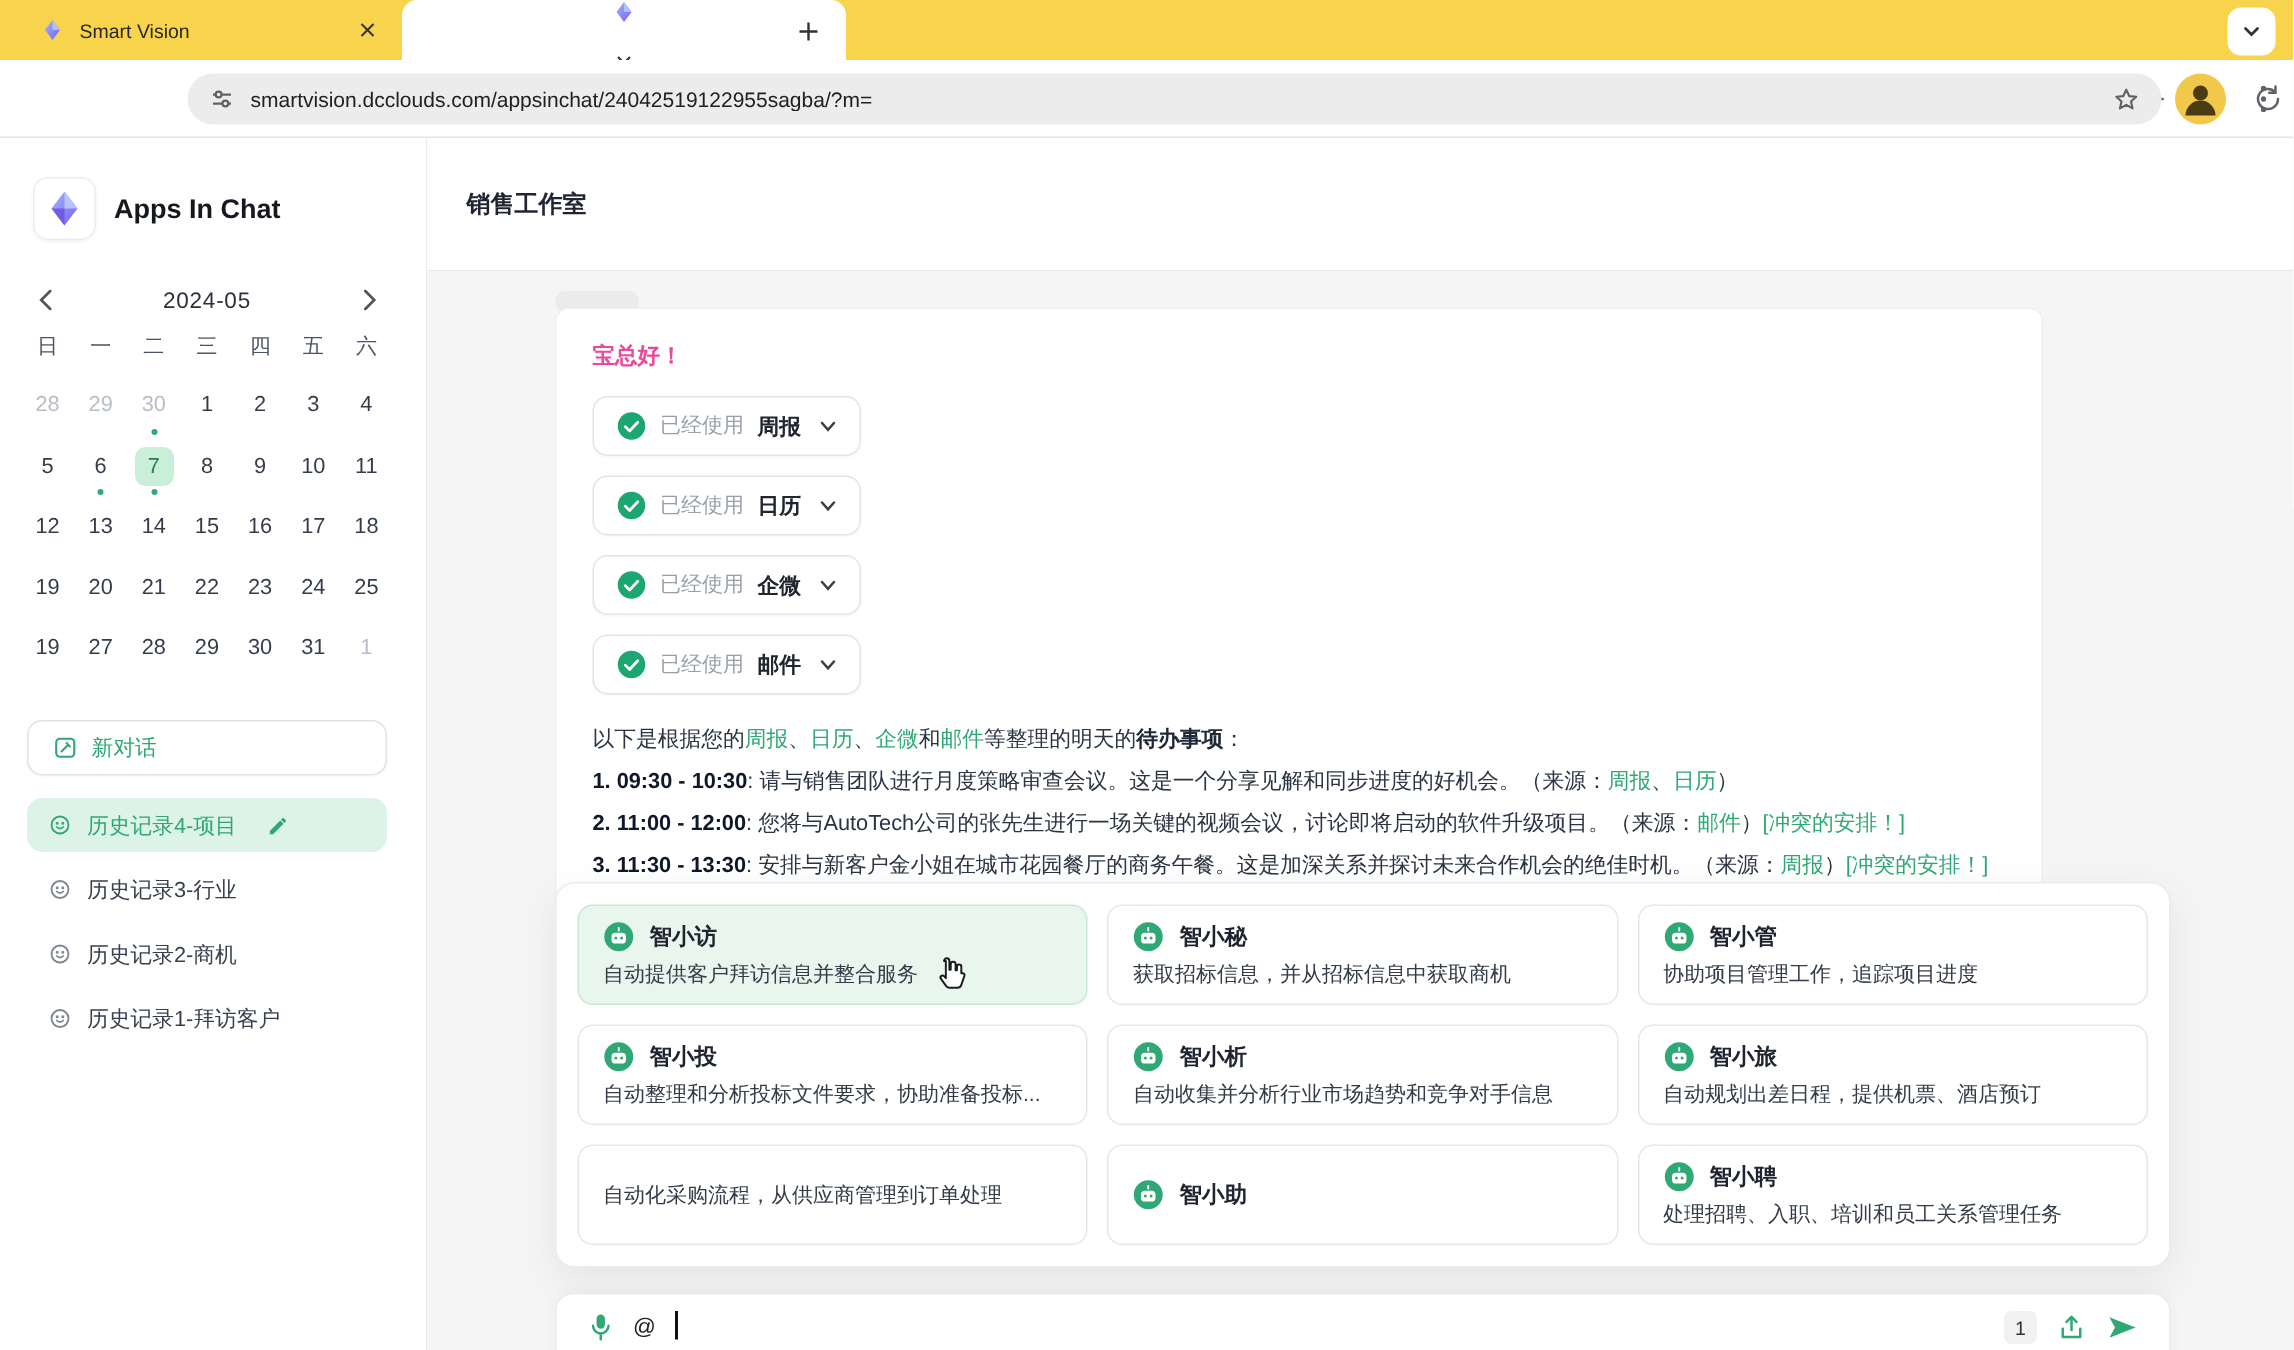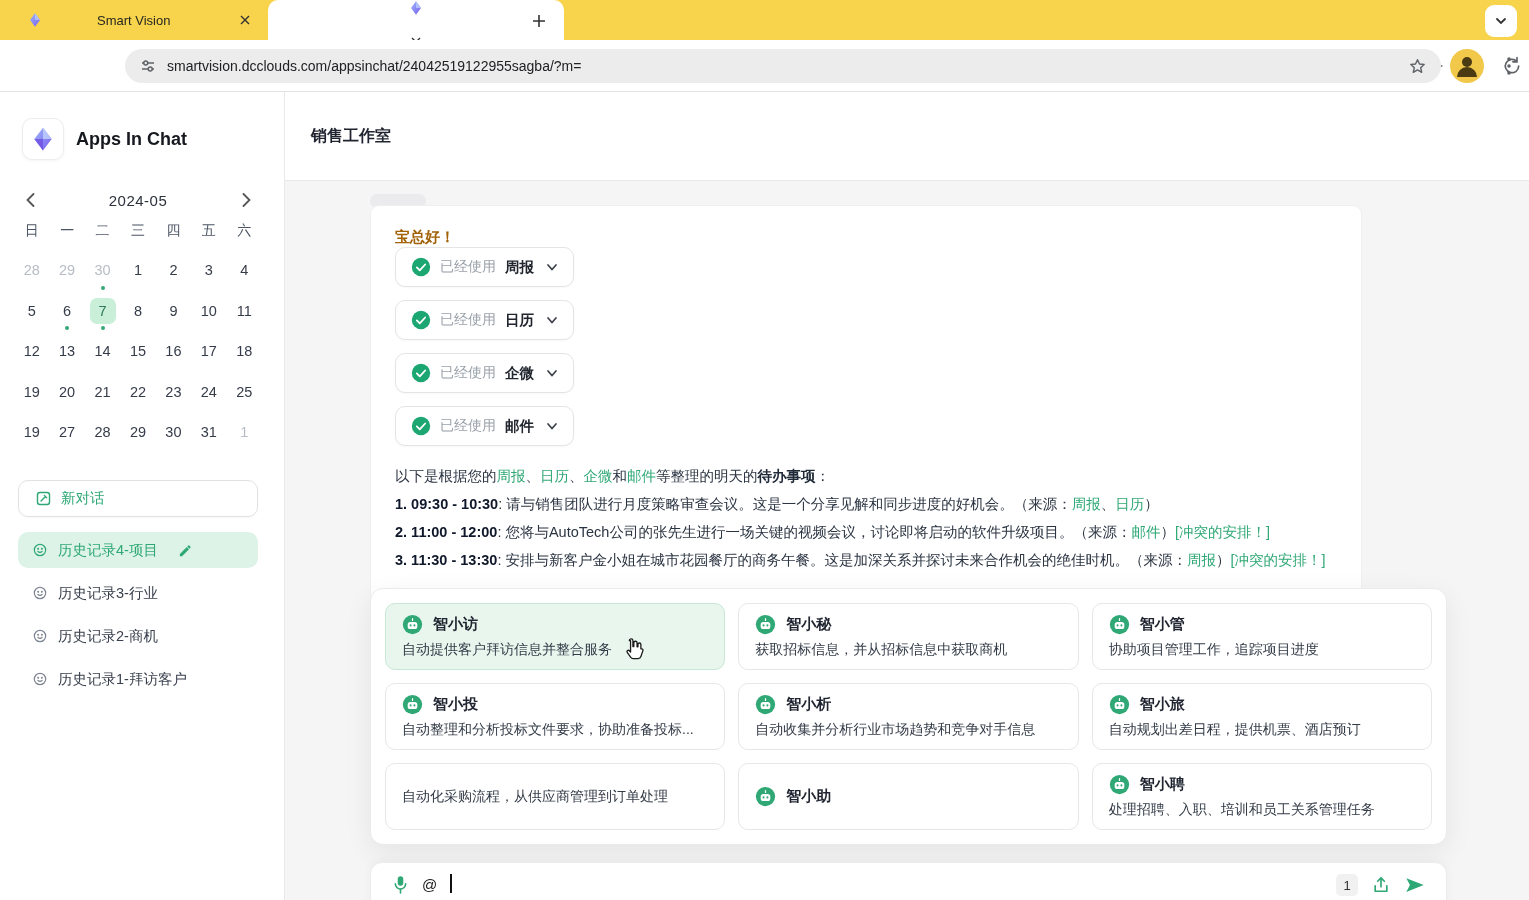--- a/index.html
+++ b/index.html
@@ -4,21 +4,21 @@
 <style>
   * { margin:0; padding:0; box-sizing:border-box; }
   body { font-family:"Liberation Sans","DejaVu Sans",sans-serif; background:#fff; }
   .page { position:relative; width:1529px; height:900px; overflow:hidden; background:#fff; }
 
   
   .tabstrip { position:absolute; left:0; top:0; width:1529px; height:40px; background:#f7d44c; }
   .tab { position:absolute; top:0; height:40px; display:flex; align-items:center; gap:10px; padding:0 12px; font-size:13px; color:#27271f; }
   .tab.inactive { left:15px; width:250px; }
   .tab.active { left:268px; width:296px; background:#fff; border-radius:10px 10px 0 0; color:#3c4043;flex-direction:column; }
-  .tab .title { flex:1; white-space:nowrap; overflow:hidden;margin-left:44px; }
+  .tab .title { flex:1; white-space:nowrap; overflow:hidden; }
   .tab-close { width:16px; height:16px; display:flex; align-items:center; justify-content:center; border-radius:50%; color:#444; font-size:14px; }
   .newtab-btn { position:absolute; left:528px; top:10px; width:22px; height:22px; display:flex; align-items:center; justify-content:center; }
   .tabsearch-btn { position:absolute; right:12px; top:5px; width:32px; height:32px; background:#fff; border-radius:9px; display:flex; align-items:center; justify-content:center; }
   .favicon { width:16px; height:16px; flex:0 0 16px; }
 
   .toolbar { position:absolute; left:0; top:40px; width:1529px; height:52px; background:#fff; border-bottom:1px solid #e3e3e3; display:flex; align-items:center;justify-content:flex-end; }
   .nav-ic { width:34px; height:34px; display:flex; align-items:center; justify-content:center; color:#5f6368; margin-left:4px; }
   .omnibox { position:absolute; left:125px; top:9px; width:1316px; height:34px; background:#ececec; border-radius:17px; display:flex; align-items:center; padding:0 14px; }
   .omnibox .url { font-size:14px; color:#202124; flex:1; white-space:nowrap; overflow:hidden; margin-left:10px; }
   .avatar-btn { position:absolute; right:44px; top:8px; width:36px; height:36px; }
@@ -53,21 +53,21 @@
   .hist-item .pencil { margin-left:10px; display:flex; }
 
   
   .main { position:absolute; left:285px; top:92px; width:1244px; height:808px; background:#fff; }
   .main-header { height:89px; background:#fff; border-bottom:1px solid #e8e8e8; display:flex; align-items:center; padding:0 26px; }
   .main-title { font-size:16px; font-weight:bold; color:#1f2430; }
   .chat-region { position:absolute; left:0; top:89px; width:1244px; height:719px; background:#f5f5f6; overflow:hidden; }
 
   .tail-chip { position:absolute; left:85px; top:13px; width:56px; height:14px; background:#ebebed; border-radius:7px; }
   .chat-card { position:absolute; left:85px; top:24px; width:992px; height:568px; background:#fff; border-radius:9px; border:1px solid #efefef; padding:22px 24px; }
-  .greeting { font-size:15px; font-weight:bold; color:#a16207; }
+  .greeting { font-size:15px; font-weight:bold; color:#ec4899; margin-bottom:17px; }
   .tool-btn { display:flex; align-items:center; gap:9px; width:fit-content; height:40px; padding:0 15px; border:1px solid #e4e4e4; border-radius:10px; background:#fff; margin-bottom:13px; box-shadow:0 1px 2px rgba(0,0,0,.03); }
   .tool-btn .pre { font-size:14px; color:#98a0a8; }
   .tool-btn .name { font-size:14.5px; font-weight:bold; color:#20252e; }
   .tool-btn .chev { display:flex; color:#3a3f47; margin-left:3px; }
   .para { margin-top:16px; font-size:14.5px; color:#2b3442; line-height:28px; white-space:nowrap; overflow:hidden; }
   .para b { color:#1f2937; }
   .lnk { color:#2fa875; text-decoration:none; cursor:pointer; }
   .todo { font-size:14.5px; color:#2b3442; line-height:28px; white-space:nowrap; overflow:hidden; }
   .todo b { color:#0f172a;margin-top:30px; }
 

